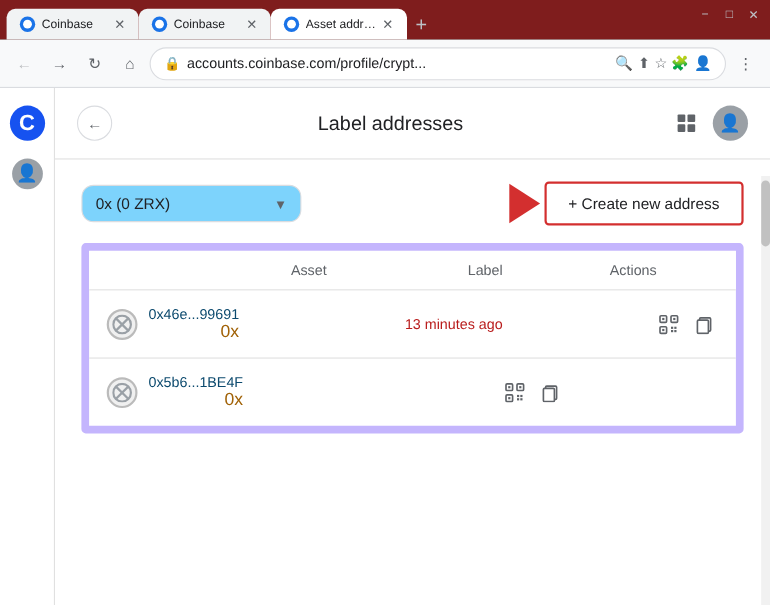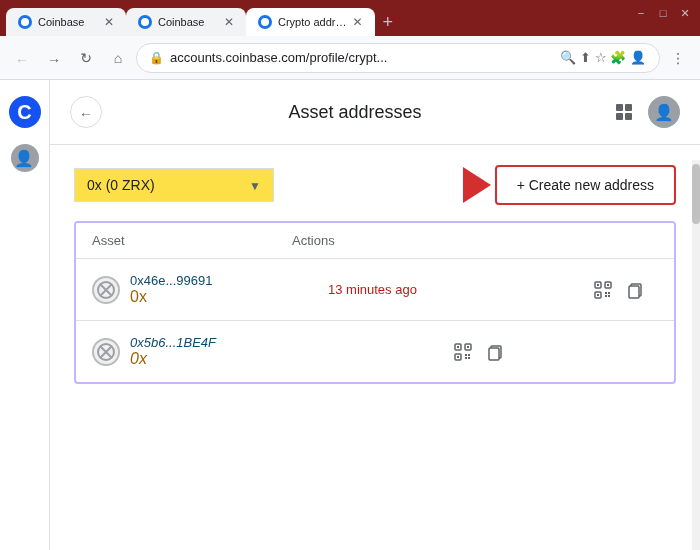--- a/index.html
+++ b/index.html
@@ -37,35 +37,35 @@
     .main-content { flex: 1; overflow-y: auto; background: #fff; }
     .page-header { display: flex; align-items: center; padding: 16px 20px; border-bottom: 1px solid #e0e0e0; position: relative; }
     .back-btn { width: 32px; height: 32px; border-radius: 50%; border: 1px solid #dadce0; display: flex; align-items: center; justify-content: center; cursor: pointer; color: #5f6368; font-size: 14px; }
     .page-title { flex: 1; text-align: center; font-size: 18px; font-weight: 500; color: #202124; }
     .header-actions { display: flex; gap: 8px; }
     .grid-icon { width: 32px; height: 32px; border-radius: 50%; display: flex; align-items: center; justify-content: center; cursor: pointer; color: #5f6368; font-size: 14px; }
     .user-avatar { width: 32px; height: 32px; border-radius: 50%; background: #9aa0a6; display: flex; align-items: center; justify-content: center; color: #fff; font-size: 14px; cursor: pointer; }
 
     .content-area { padding: 20px 24px; }
     .controls-row { display: flex; align-items: center; justify-content: space-between; margin-bottom: 16px; }
-    .dropdown { display: flex; align-items: flex-end; border: 1px solid #dadce0; border-radius: 0; padding: 8px 12px; min-width: 200px; cursor: pointer; background: #fde047; }
+    .dropdown { display: flex; align-items: flex-end; border: 1px solid #dadce0; border-radius: 11px; padding: 8px 12px; min-width: 200px; cursor: pointer; background: #7dd3fc; }
     .dropdown-text { flex: 1; font-size: 14px; color: #202124; }
     .dropdown-arrow { color: #5f6368; font-size: 12px; }
 
     .create-btn-container { position: relative; }
     .arrow-indicator { position: absolute; right: calc(100% + 4px); top: 50%; transform: translateY(-50%); }
     .arrow-shape { width: 0; height: 0; border-top: 18px solid transparent; border-bottom: 18px solid transparent; border-left: 28px solid #d32f2f; }
     .create-btn { display: flex; align-items: center; gap: 8px; border: 2px solid #d32f2f; border-radius: 4px; padding: 10px 20px; font-size: 14px; font-weight: 500; color: #202124; cursor: pointer; background: #fff; }
 
     
-    .table { border: 2px solid #c4b5fd; border-radius: 4px; overflow: hidden; }
+    .table { border: 7px solid #c4b5fd; border-radius: 4px; overflow: hidden; text-align: right; }
     .table-header { display: grid; grid-template-columns: 200px 160px 140px 120px; padding: 10px 16px; background: #fff; border-bottom: 1px solid #e0e0e0; }
     .table-header-cell { font-size: 13px; color: #5f6368; font-weight: 400; }
     .table-row { display: grid; grid-template-columns: 200px 160px 140px 120px; padding: 14px 16px; border-bottom: 1px solid #e0e0e0; align-items: center; }
-    .table-row:last-child { border-bottom: none; font-style: italic; }
+    .table-row:last-child { border-bottom: none; }
     .asset-cell { display: flex; align-items: center; gap: 10px; }
     .asset-icon { width: 28px; height: 28px; border-radius: 50%; background: #f0f0f0; border: 2px solid #bbb; display: flex; align-items: center; justify-content: center; font-size: 14px; }
     .asset-info { display: flex; flex-direction: column; }
     .asset-address { font-size: 13px; color: #0c4a6e; font-weight: 500; }
     .asset-sub { font-size: 16px; color: #a16207; }
     .age-cell { font-size: 13px; color: #b91c1c; margin-left: 36px; }
     .label-cell { font-size: 13px; color: #202124; }
     .actions-cell { display: flex; align-items: center; gap: 10px; }
     .action-icon { width: 22px; height: 22px; display: flex; align-items: center; justify-content: center; cursor: pointer; color: #5f6368; font-size: 16px; }
 
@@ -93,21 +93,21 @@
           <div class="tab-icon-inner"></div>
         </div>
         <span class="tab-label">Coinbase</span>
         <span class="tab-close">✕</span>
       </div>
 
       <div class="tab active">
         <div class="tab-icon active-tab">
           <div class="tab-icon-inner"></div>
         </div>
-        <span class="tab-label">Crypto addr…</span>
+        <span class="tab-label">Asset addr…</span>
         <span class="tab-close">✕</span>
       </div>
       <span class="new-tab-btn">+</span>
     </div>
 
     <div class="window-controls">
       <div class="win-btn">−</div>
       <div class="win-btn">□</div>
       <div class="win-btn">✕</div>
     </div>
@@ -143,21 +143,21 @@
     </div>
     <div class="sidebar-user">
       <span style="font-size:16px;">👤</span>
     </div>
   </div>
 
   <div class="main-content">
 
     <div class="page-header">
       <div class="back-btn">←</div>
-      <div class="page-title">Asset addresses</div>
+      <div class="page-title">Label addresses</div>
       <div class="header-actions">
         <div class="grid-icon">
           <svg width="20" height="20" viewBox="0 0 20 20" fill="none">
             <rect x="2" y="2" width="7" height="7" rx="1" fill="#5f6368"></rect>
             <rect x="11" y="2" width="7" height="7" rx="1" fill="#5f6368"></rect>
             <rect x="2" y="11" width="7" height="7" rx="1" fill="#5f6368"></rect>
             <rect x="11" y="11" width="7" height="7" rx="1" fill="#5f6368"></rect>
           </svg>
         </div>
         <div class="user-avatar">
@@ -181,20 +181,21 @@
           </div>
           <button class="create-btn">
             <span>+ Create new address</span>
           </button>
         </div>
       </div>
 
       <div class="table">
         <div class="table-header">
           <div class="table-header-cell">Asset</div>
+          <div class="table-header-cell">Label</div>
           <div class="table-header-cell">Actions</div>
         </div>
 
         <div class="table-row">
           <div class="asset-cell">
             <div class="asset-icon">
               <svg width="18" height="18" viewBox="0 0 18 18">
                 <circle cx="9" cy="9" r="8" fill="none" stroke="#9aa0a6" stroke-width="2"></circle>
                 <line x1="3" y1="3" x2="15" y2="15" stroke="#9aa0a6" stroke-width="2"></line>
                 <line x1="15" y1="3" x2="3" y2="15" stroke="#9aa0a6" stroke-width="2"></line>

